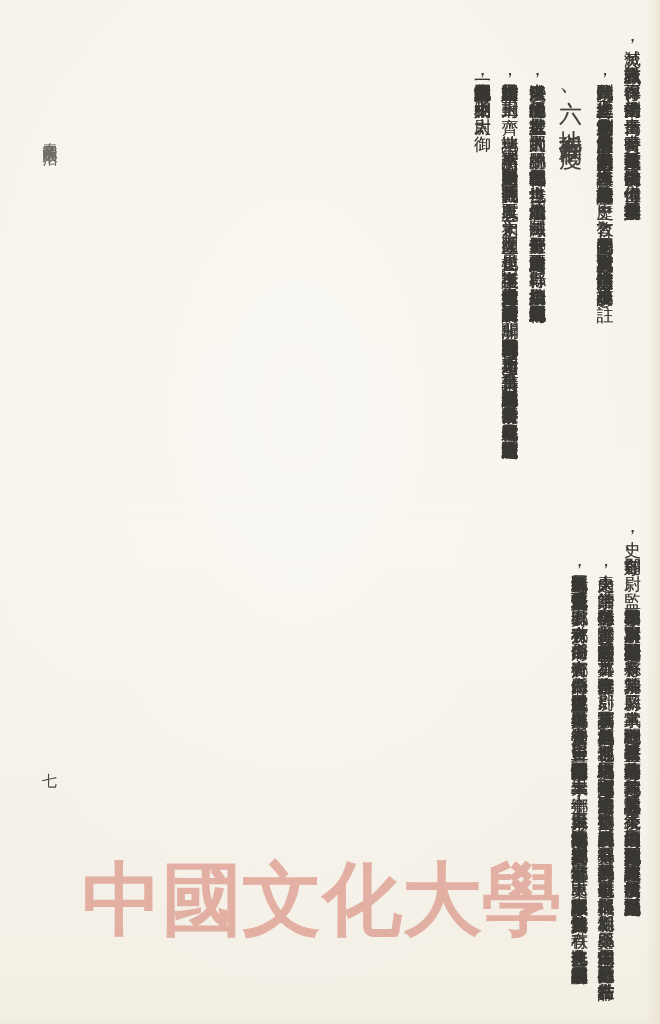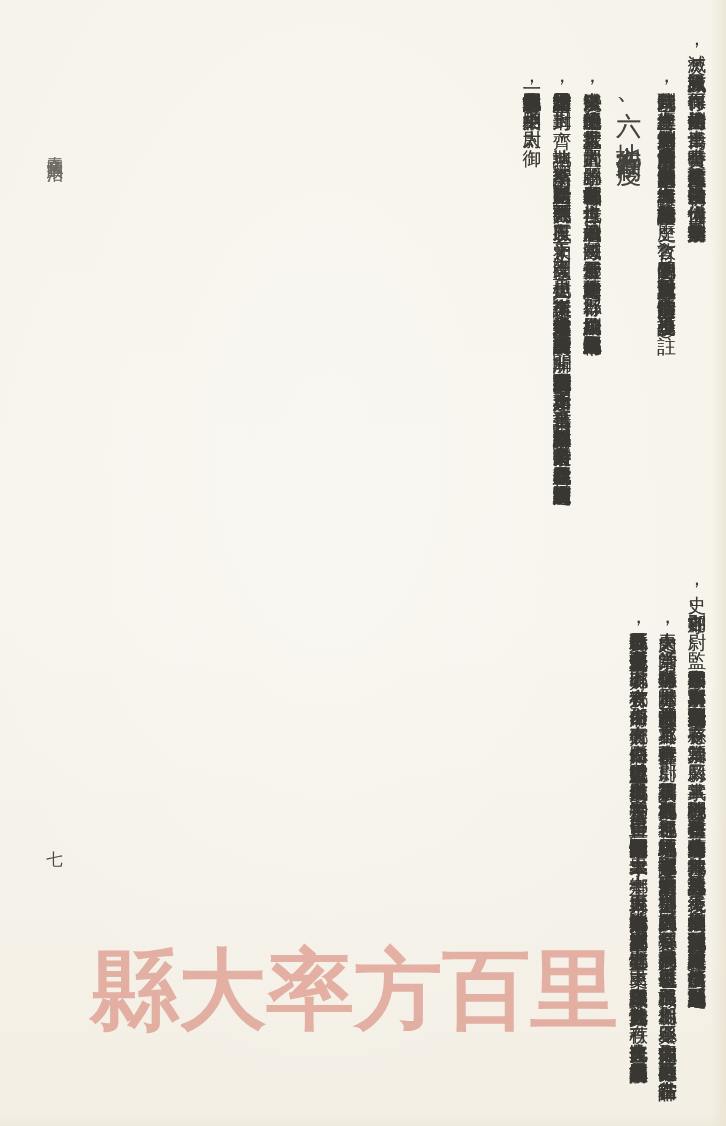--- a/index.html
+++ b/index.html
@@ -89,15 +89,15 @@
   <div id="band2" class="band">
     <p class="cont">史，各郡則守、尉、監。丞相與郡守掌民事，太尉與郡尉掌軍事，而御史與監則監察此治民與治軍之官者。縣有令長，治掌其縣，又縣尉，掌武事。地方行政機關，有三種重要任務，其一爲傳達中央政府的命令，其二爲鎮守地方，其三爲發展地方建設。秦統一天下後，爲達到集權中央的目的，而加強地方郡縣制之實施，因其組織嚴密而有效，故爲後世所稱頌，而以立郡縣之功歸之於始皇矣。</p>
     <p>秦之內史，掌治京師，名稱雖係特殊，實際亦是一郡。郡的太守是郡的最高長官，其下有郡丞，掌全部行政事宜；郡尉、掌兵役及軍訓等事。內地各郡並無兵權，但在邊地各郡，因須經常屯駐兵馬，郡守也有指揮軍隊之權。而中央又遣御史監察之，稱爲監郡御史。縣的人口在萬戶以上的，其長官稱縣令，不滿萬戶的稱縣長。令長以下也有丞尉，職務與郡丞、郡尉相似。縣令與丞，似均由郡守保薦。縣的數目不可確考，估計當在一千左右。</p>
     <p>縣爲最低級之行政區，蓋中央任官至縣令長而止也。縣以下有鄉，大鄉有有秩，由郡府任命，鄉有嗇夫，由縣府任命，皆置游徼以禁盜賊。鄉以下分爲亭與里，亭置亭長管治安，里置里正管戶口，其情況猶今警察派出所與里公所之關係。大率十里一亭，十亭一鄉，縣大率方百里。時人稱秦之鄉亭爲地方自治，實則鄉亭吏皆郡縣屬吏。惟縣鄉有三老，下率吏民，上與郡守參議政事，此其性質近於自治，有秩、嗇夫非其比也。（註一二）漢高祖曾爲秦沛縣泗水亭長。</p>
   </div>
 
   <div class="running-title">秦帝國的政治</div>
 
   <div class="page-num">七</div>
 
-  <div class="watermark">縣大率方百里</div>
+  <div class="watermark">中國文化大學</div>
 
 </div>
 
 </body></html>

